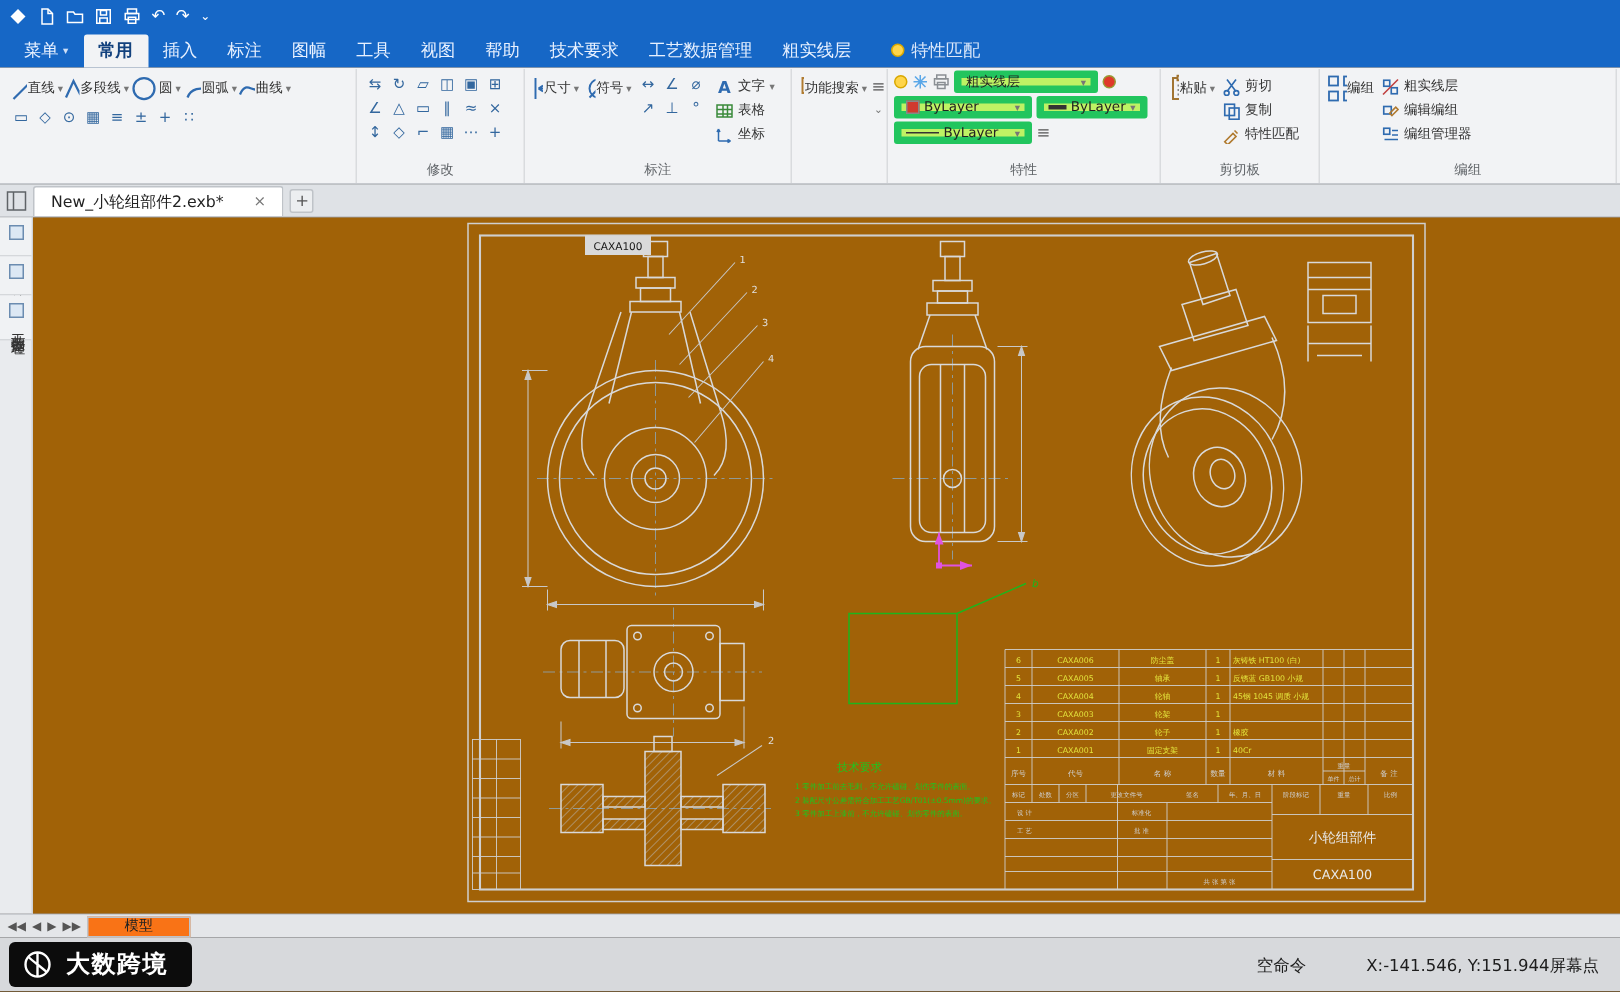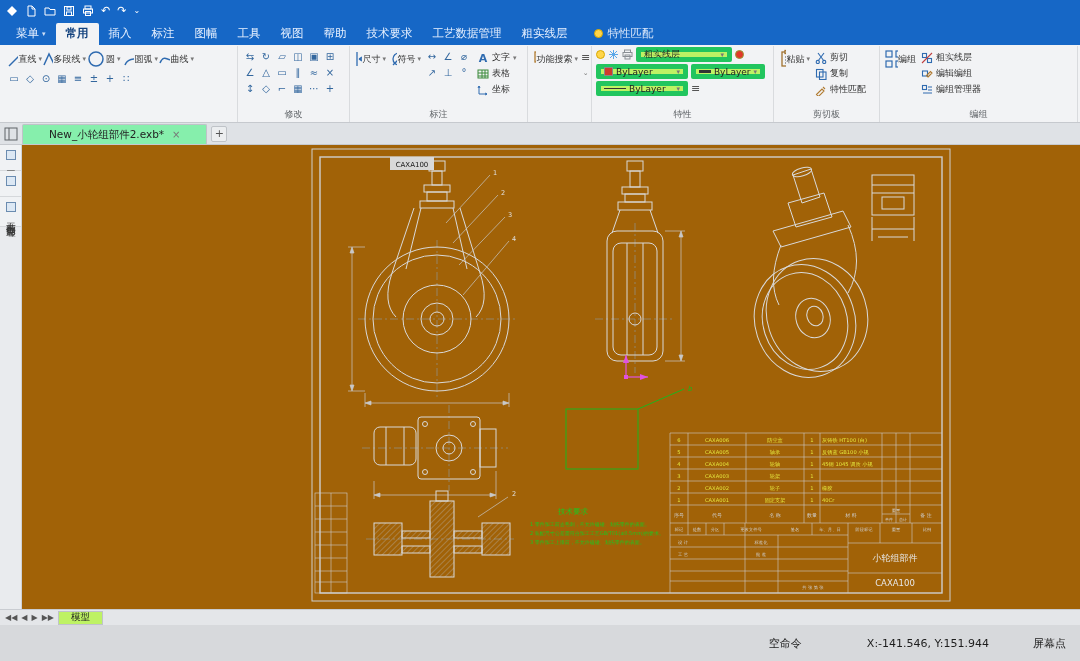--- a/index.html
+++ b/index.html
@@ -37,38 +37,38 @@
 .dd .car{margin-left:auto}
 .prop-row{display:flex;align-items:center;gap:3px;margin-bottom:2px}
 .chip{width:9px;height:9px;background:#d03a2e;border:1px solid #888;display:inline-block}
 .reddot{width:9px;height:9px;border-radius:50%;background:#e0382a;border:1px solid #993;display:inline-block}
 .lt-line{display:inline-block;width:22px;border-top:1.5px solid #333}
 .lw-line{display:inline-block;width:14px;border-top:3px solid #333}
 .hamb{font-size:11px;color:#555;line-height:14px;text-align:center}
 
 .tabbar{height:22px;background:#dfe2e6;display:flex;align-items:flex-end;padding-left:4px;gap:4px;border-bottom:1px solid #c6c9ce}
 .tab-left-ic{width:14px;height:14px;margin-bottom:3px}
-.doc-tab{background:#86efac;border:1px solid #bfc3c8;border-bottom:none;height:20px;display:flex;align-items:center;gap:8px;padding:0 26px;font-size:10.5px;color:#222;border-radius:2px 2px 0 0}
+.doc-tab{background:#ffffff;border:1px solid #bfc3c8;border-bottom:none;height:20px;display:flex;align-items:center;gap:20px;padding:0 11px;font-size:10.5px;color:#222;border-radius:2px 2px 0 0}
 .doc-close{color:#777;font-size:10px}
 .tab-add{width:16px;height:16px;border:1px solid #bfc3c8;background:#eceef0;color:#555;font-size:11px;line-height:14px;text-align:center;margin-bottom:2px;border-radius:2px}
 
 .main{display:flex;height:464px}
 .sidestrip{width:22px;background:#e9ebee;border-right:1px solid #cfd2d6;display:flex;flex-direction:column}
 .side-tab{display:flex;flex-direction:column;align-items:center;gap:3px;padding:5px 0;border-bottom:1px solid #d5d8db;background:#f0f2f4}
 .side-tab .vtxt{writing-mode:vertical-rl;font-size:9.5px;color:#333;letter-spacing:1px}
 .mini-ic{width:10px;height:10px;border:1px solid #6b8cb0;background:#dce8f4;display:inline-block}
 .canvas{flex:1;background:#a16207;position:relative}
 
 .modelbar{height:16px;background:#e4e6e9;display:flex;align-items:center;font-size:8px;color:#555;padding-left:5px;gap:4px;border-top:1px solid #c9ccd1}
-.model-tab{background:#bef264;border:1px solid #bfc3c8;padding:0 12px;height:14px;font-size:9.5px;color:#222;display:flex;align-items:center}
+.model-tab{background:#f97316;border:1px solid #bfc3c8;padding:0 24px;height:14px;font-size:9.5px;color:#222;display:flex;align-items:center}
 
 .statusbar{height:36px;background:#d7d9dc;display:flex;align-items:center;font-size:11px;color:#1d1d1d;position:relative;padding-right:14px}
 .st-cmd{margin-left:auto}
-.st-coords{margin-left:65px}
-.st-mode{margin-left:44px}
+.st-coords{margin-left:40px}
+.st-mode{}
 .watermark{position:absolute;left:6px;bottom:3px;background:#0c0c0c;border-radius:4px;display:flex;align-items:center;gap:8px;padding:4px 16px 4px 8px;color:#fff;font-size:16px;font-weight:bold;letter-spacing:1px}
 svg{display:block}
 </style>
 </head>
 <body>
 
 <div class="titlebar">
   <div class="qa">
     <svg width="12" height="12">
         <path d="M6,1L11,6L6,11L1,6Z" fill="#fff"></path>
@@ -692,16 +692,23 @@
 
 <div class="modelbar">
   <span>◀◀</span>
   <span>◀</span>
   <span>▶</span>
   <span>▶▶</span>
   <div class="model-tab">模型</div>
 </div>
 
 <div class="statusbar">
+  <div class="watermark">
+    <svg width="22" height="22" fill="none" stroke="#fff" stroke-width="1.6">
+        <circle cx="11" cy="11" r="8"></circle>
+        <path d="M11,3v16M5,6c3,3 9,7 12,10"></path>
+      </svg>
+    <span>大数跨境</span>
+  </div>
   <span class="st-cmd">空命令</span>
   <span class="st-coords">X:-141.546, Y:151.944</span>
   <span class="st-mode">屏幕点</span>
 </div>
 
 </body></html>

